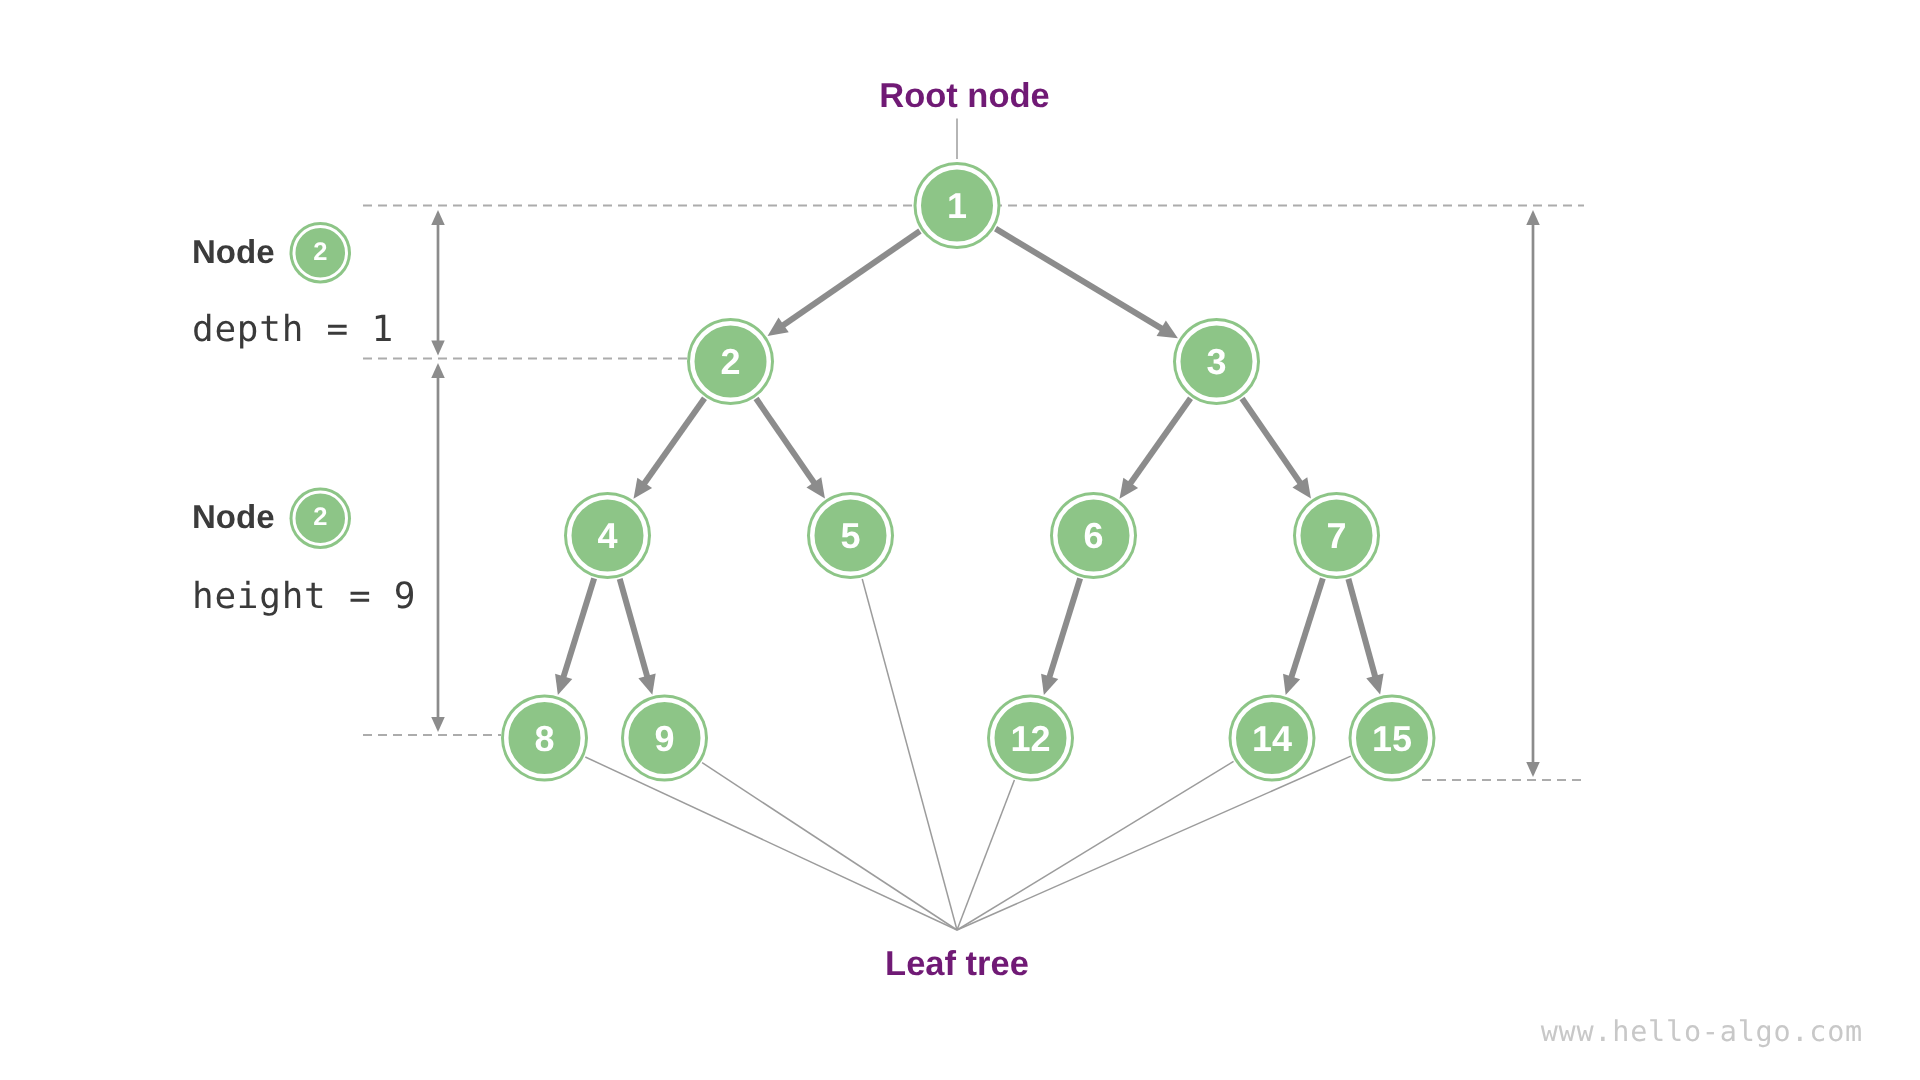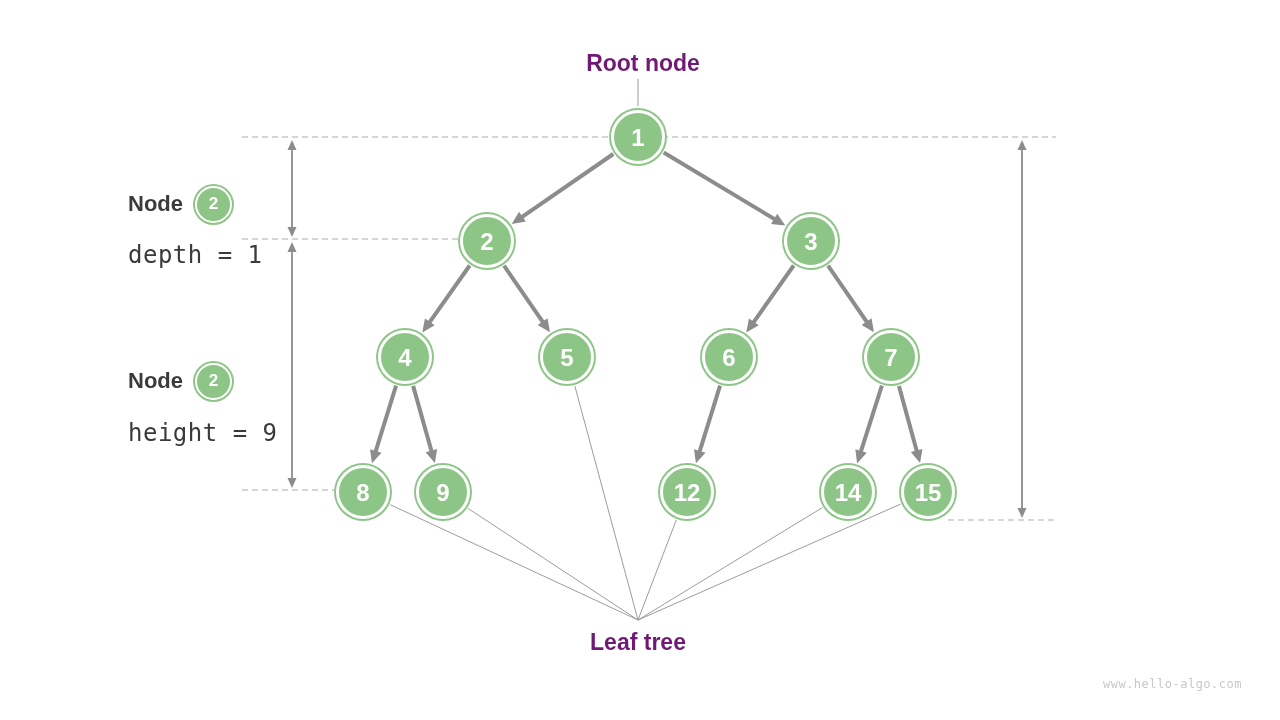--- a/index.html
+++ b/index.html
@@ -18,21 +18,21 @@
     font-weight: 700;
     font-size: 23px;
     color: #701a75;
     white-space: nowrap;
     transform: translateX(-50%);
   }
   .lbl.root { left: 643px; top: 50px; }
   .lbl.leaf { left: 638px; top: 629px; }
 
   .side-group { position: absolute; white-space: nowrap; }
-  .side-row { display: flex; align-items: center; height: 42px; margin-top: 36px; }
+  .side-row { display: flex; align-items: center; height: 42px; }
   .side-title {
     font-weight: 700;
     font-size: 22px;
     color: #3b3b3b;
     line-height: 42px;
   }
   .badge {
     width: 33px; height: 33px;
     margin-left: 12px;
     border-radius: 50%;
@@ -54,21 +54,21 @@
   .g2 { left: 128px; top: 324px; }
   .g2 .side-caption { margin-top: 17px; }
   .g3 { left: 1062px; top: 280px; }
   .g3 .side-title { line-height: 26px; }
   .g3 .side-caption { margin-top: 10px; }
 
   .watermark {
     position: absolute;
     right: 38px;
     top: 677px;
-    font-size: 12px;
+    font-size: 19px;
     color: #c8c8c8;
     letter-spacing: 0.5px;
   }
 </style>
 </head>
 <body>
 
 <div class="stage">
 
   <svg id="diagram-svg" width="1280" height="720" viewBox="0 0 1280 720">

